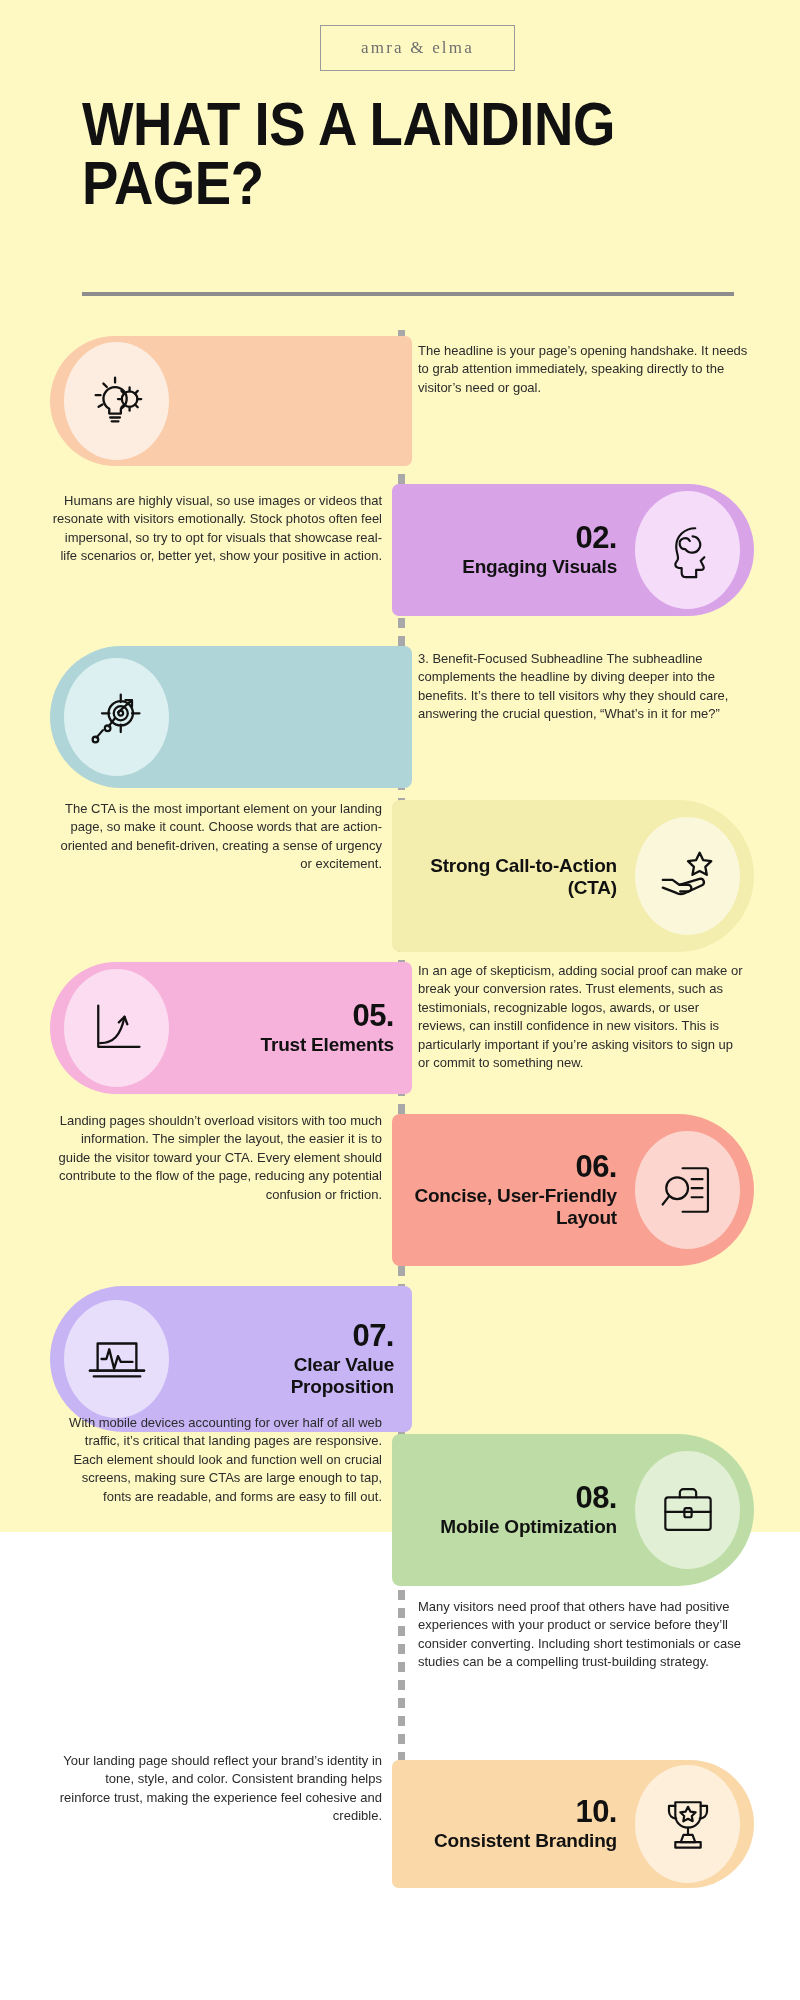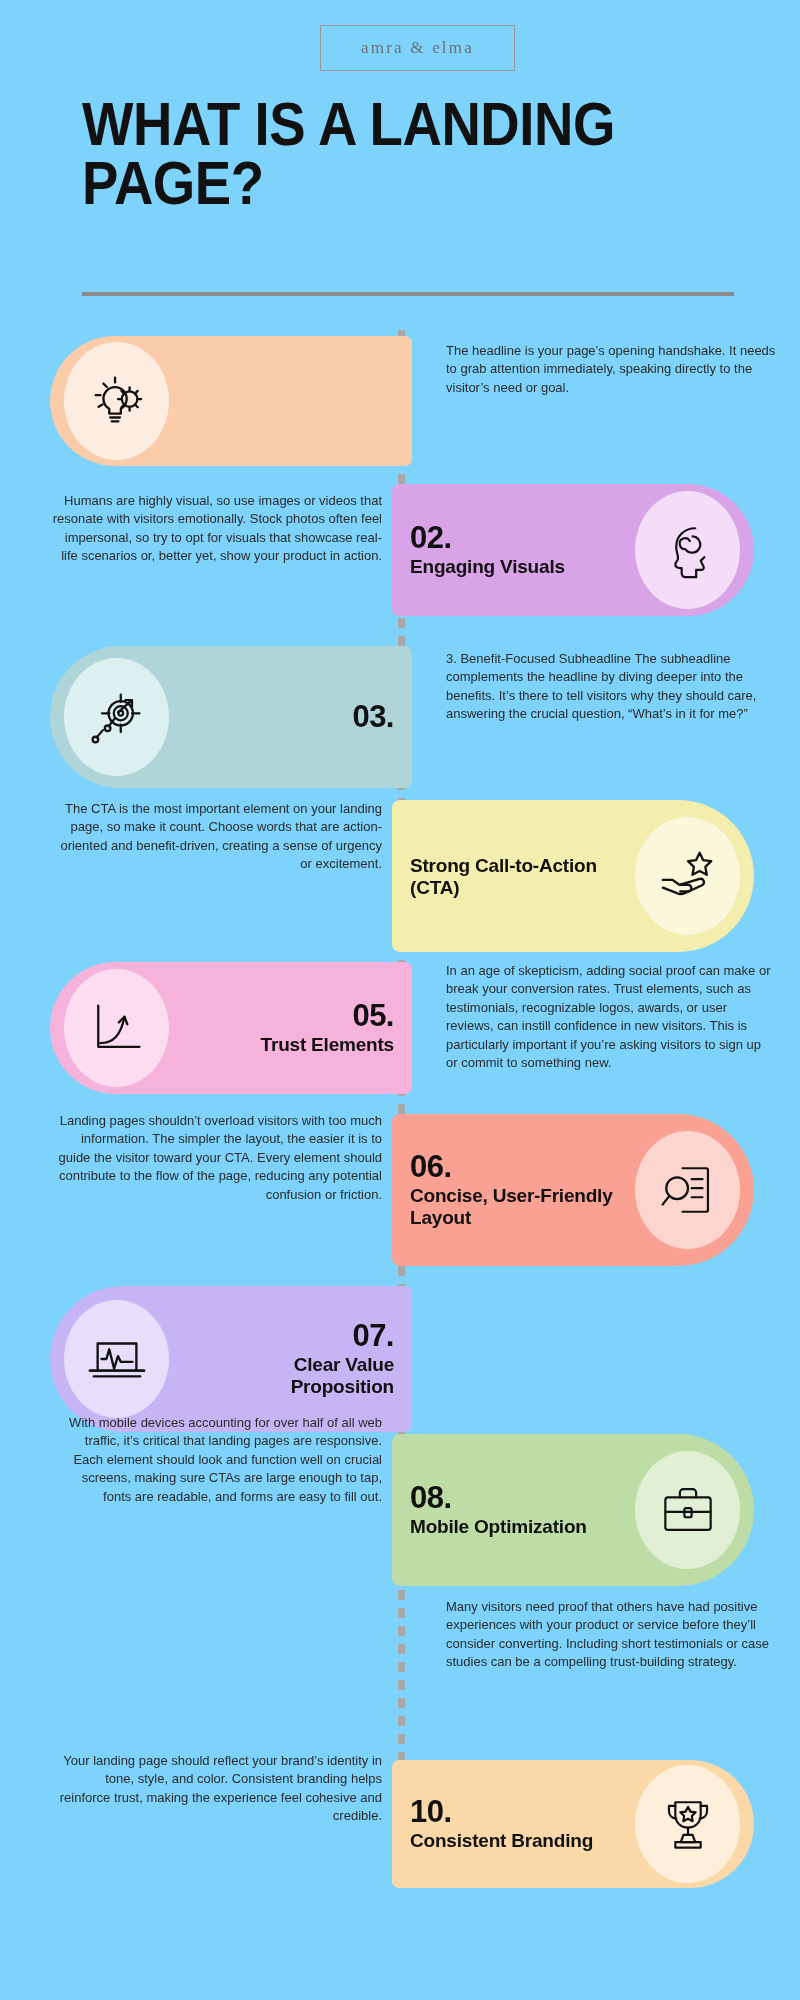--- a/index.html
+++ b/index.html
@@ -3,21 +3,21 @@
 <meta charset="utf-8">
 <style>
   * { box-sizing: border-box; margin: 0; padding: 0; }
   html, body {
     width: 800px; height: 2000px;
     background: #ffffff;
     font-family: "Liberation Sans", sans-serif;
     color: #1a1a1a;
     overflow: hidden;
   }
-  .page { position: relative; width: 800px; height: 2000px; background:#7dd3fc; }
+  .page { position: relative; width: 800px; height: 1532px; background:#fef9c3; }
 
   
   .logo-box {
     position: absolute; left: 320px; top: 25px;
     width: 195px; height: 46px;
     border: 1px solid #9a9a9a;
     display: flex; align-items: center; justify-content: center;
   }
   .logo-text {
     font-family: "Liberation Serif", serif;
@@ -58,39 +58,39 @@
   .iconwrap {
     flex: 0 0 auto; width: 105px; height: 118px;
     border-radius: 50%;
     display: flex; align-items: center; justify-content: center;
   }
   .pill.left .iconwrap  { margin-left: 14px; }
   .pill.right .iconwrap { margin-left: 0; order: 2; margin-right: 14px; }
 
   .labelblock { flex: 1 1 auto; padding: 0 18px; }
   .pill.left  .labelblock { text-align: right; }
-  .pill.right .labelblock { text-align: left; order: 1; }
+  .pill.right .labelblock { text-align: right; order: 1; }
 
   .num {
     font-family: "Liberation Sans Narrow","Liberation Sans", sans-serif;
     font-weight: 700; font-size: 31px; line-height: 1.05; color: #111;
     letter-spacing: -0.5px;
   }
   .ttl {
     font-family: "Liberation Sans Narrow","Liberation Sans", sans-serif;
     font-weight: 700; font-size: 19px; line-height: 1.15; color: #111;
     margin-top: 2px; letter-spacing: -0.2px;
   }
 
   
   .copy {
     position: absolute; top: 0;
     font-size: 13px; line-height: 1.42; color: #2b2b2b;
   }
-  .copy.onright { left: 418px; width: 330px; text-align: left; margin-left: 28px; }
+  .copy.onright { left: 418px; width: 330px; text-align: left; }
   .copy.onleft  { left: 52px;  width: 330px; text-align: right; }
 
   .icon svg { display: block; }
 </style>
 </head>
 <body>
 
 <div class="page">
 
   <div class="logo-box" style="border-color: rgb(154, 154, 154);">
@@ -134,40 +134,39 @@
     <path d="M34 22a6 6 0 1 0-5 9 9 9 0 1 0 8-14"></path>
               </svg>
         </span>
       </div>
       <div class="labelblock">
         <div class="num">02.</div>
         <div class="ttl">Engaging Visuals</div>
       </div>
     </div>
 
-    <div class="copy onleft" style="top:8px">Humans are highly visual, so use images or videos that resonate with visitors emotionally. Stock photos often feel impersonal, so try to opt for visuals that showcase real-life scenarios or, better yet, show your product in action.</div>
+    <div class="copy onleft" style="top:8px">Humans are highly visual, so use images or videos that resonate with visitors emotionally. Stock photos often feel impersonal, so try to opt for visuals that showcase real-life scenarios or, better yet, show your positive in action.</div>
   </div>
       <div class="row" style="top: 646px; height: 142px;">
     <div class="pill left" style="background:#AFD5D8">
       <div class="iconwrap" style="background:#DDF0F1">
         <span class="icon">
           <svg width="60" height="60" viewBox="0 0 64 64" fill="none" stroke="#111" stroke-width="2.4" stroke-linecap="round" stroke-linejoin="round">
     <circle cx="36" cy="28" r="13"></circle>
                 <circle cx="36" cy="28" r="7.5"></circle>
                 <circle cx="36" cy="28" r="2.5"></circle>
     <path d="M36 8v8M36 40v8M16 28h8M48 28h8"></path>
     <path d="M48 14L33 27M48 14h-7M48 14v7"></path>
     <path d="M30 33l-7 9M10 54l7-8"></path>
                 <circle cx="9" cy="56" r="3"></circle>
                 <circle cx="22" cy="44" r="3"></circle>
               </svg>
         </span>
       </div>
       <div class="labelblock">
-        <div class="num">03.</div>
       </div>
     </div>
 
     <div class="copy onright" style="top:4px">3. Benefit-Focused Subheadline The subheadline complements the headline by diving deeper into the benefits. It’s there to tell visitors why they should care, answering the crucial question, “What’s in it for me?”</div>
   </div>
       <div class="row" style="top: 800px; height: 152px;">
     <div class="pill right" style="background:#F3EDAE">
       <div class="iconwrap" style="background:#FAF7DA">
         <span class="icon">
           <svg width="62" height="62" viewBox="0 0 64 64" fill="none" stroke="#111" stroke-width="2.4" stroke-linecap="round" stroke-linejoin="round">

